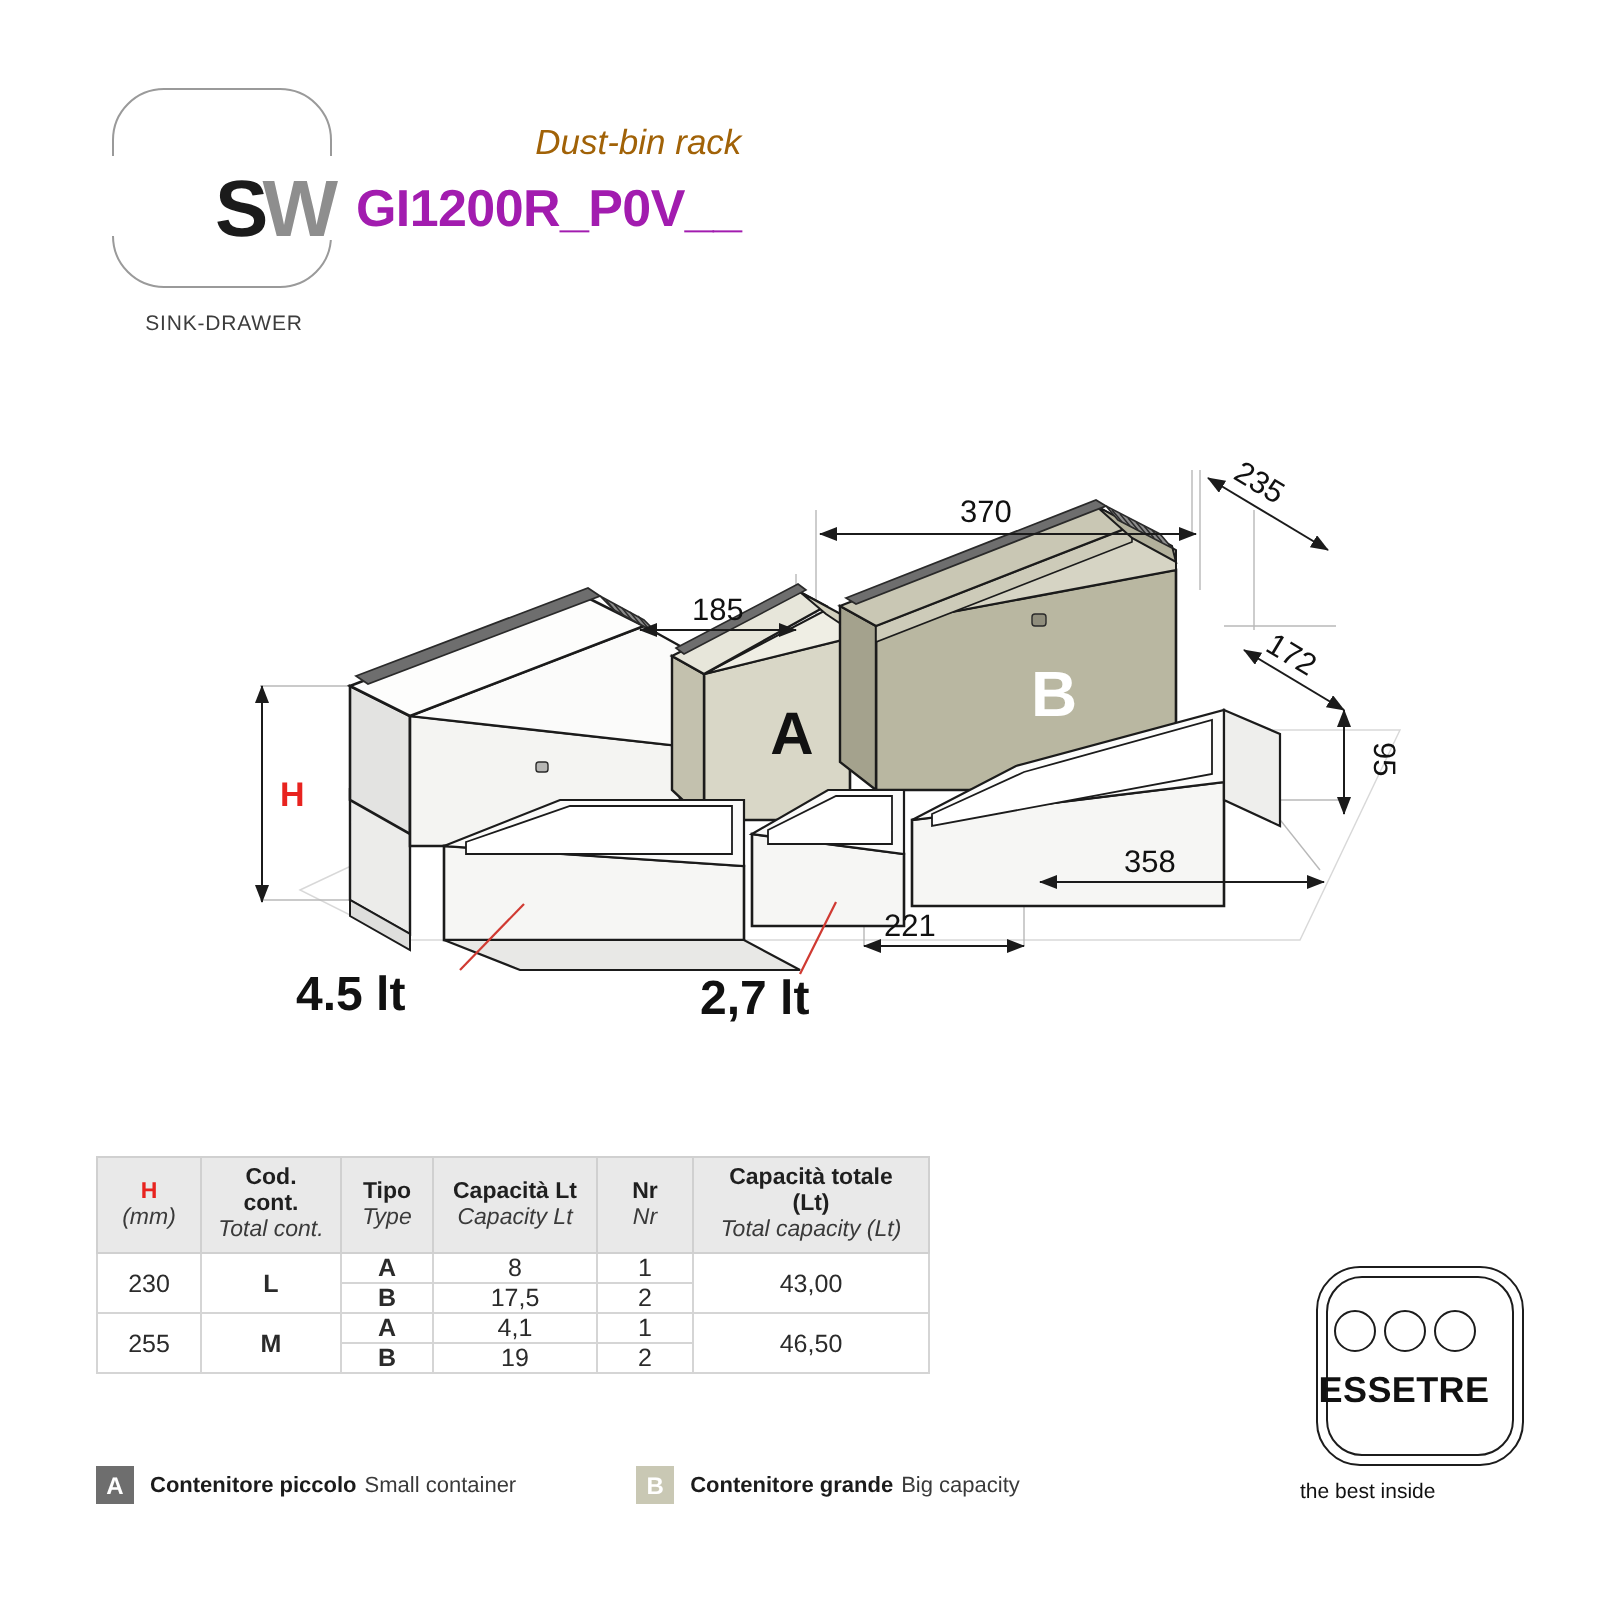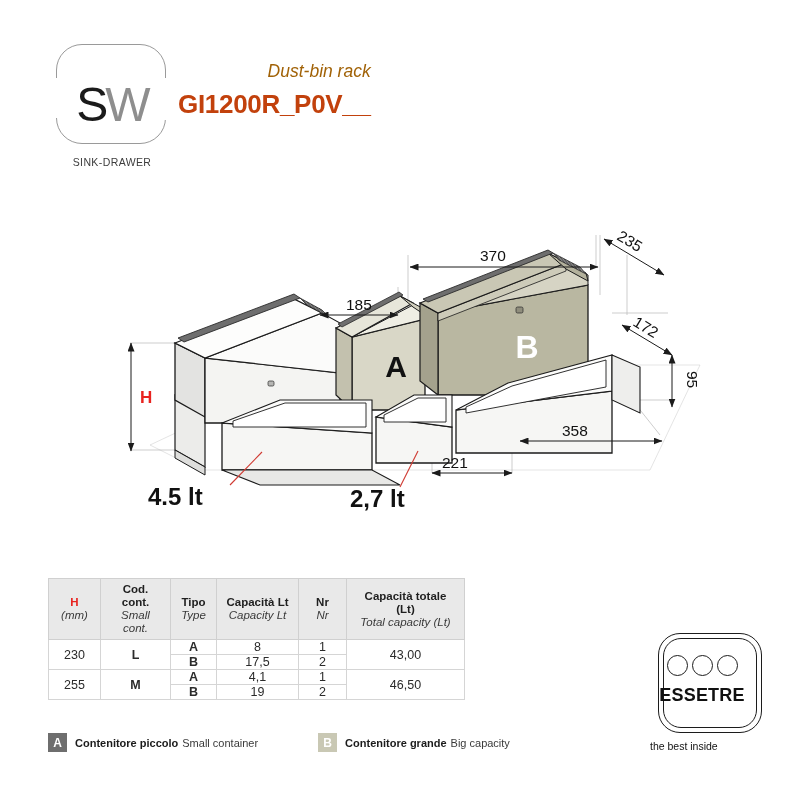--- a/index.html
+++ b/index.html
@@ -38,25 +38,25 @@
   .frame-mask {
     position: absolute;
     background: #ffffff;
   }
   #mask-left  { left: 4px;  top: 34px; width: 9px;  height: 40px; }
   #mask-right { left: 112px; top: 34px; width: 11px; height: 42px; }
   #logo-sw {
     position: absolute;
     left: 10px; top: 32px;
     width: 108px;
-    font-size: 48px;
-    font-weight: normal;
+    font-size: 40px;
+    font-weight: bold;
     letter-spacing: -3px;
     line-height: 58px;
-    text-align: center;
+    text-align: right;
     white-space: nowrap;
   }
   #logo-s { color: #1b1b1b; }
   #logo-w { color: #8e8e8e; }
   #logo-tagline {
     position: absolute;
     left: 0px; top: 112px;
     width: 128px;
     text-align: center;
     font-size: 10.5px;
@@ -77,21 +77,21 @@
     font-size: 17.5px;
     color: #a16207;
     font-style: italic;
     line-height: 23px;
     text-align: right;
   }
   #product-code {
     margin-top: 6px;
     font-size: 26px;
     font-weight: bold;
-    color: #c2410c;
+    color: #a21caf;
     letter-spacing: -0.3px;
   }
 
   
   #drawing {
     position: absolute;
     left: 0; top: 195px;
     width: 800px; height: 350px;
   }
   #drawing svg { display: block; }
@@ -412,21 +412,21 @@
   <div id="spec-table-wrap">
     <table id="spec-table">
       <thead>
         <tr>
           <th>
             <span class="th-it th-red">H</span>
             <span class="th-en">(mm)</span>
           </th>
           <th>
             <span class="th-it">Cod. cont.</span>
-            <span class="th-en">Small cont.</span>
+            <span class="th-en">Total cont.</span>
           </th>
           <th>
             <span class="th-it">Tipo</span>
             <span class="th-en">Type</span>
           </th>
           <th>
             <span class="th-it">Capacità Lt</span>
             <span class="th-en">Capacity Lt</span>
           </th>
           <th>

